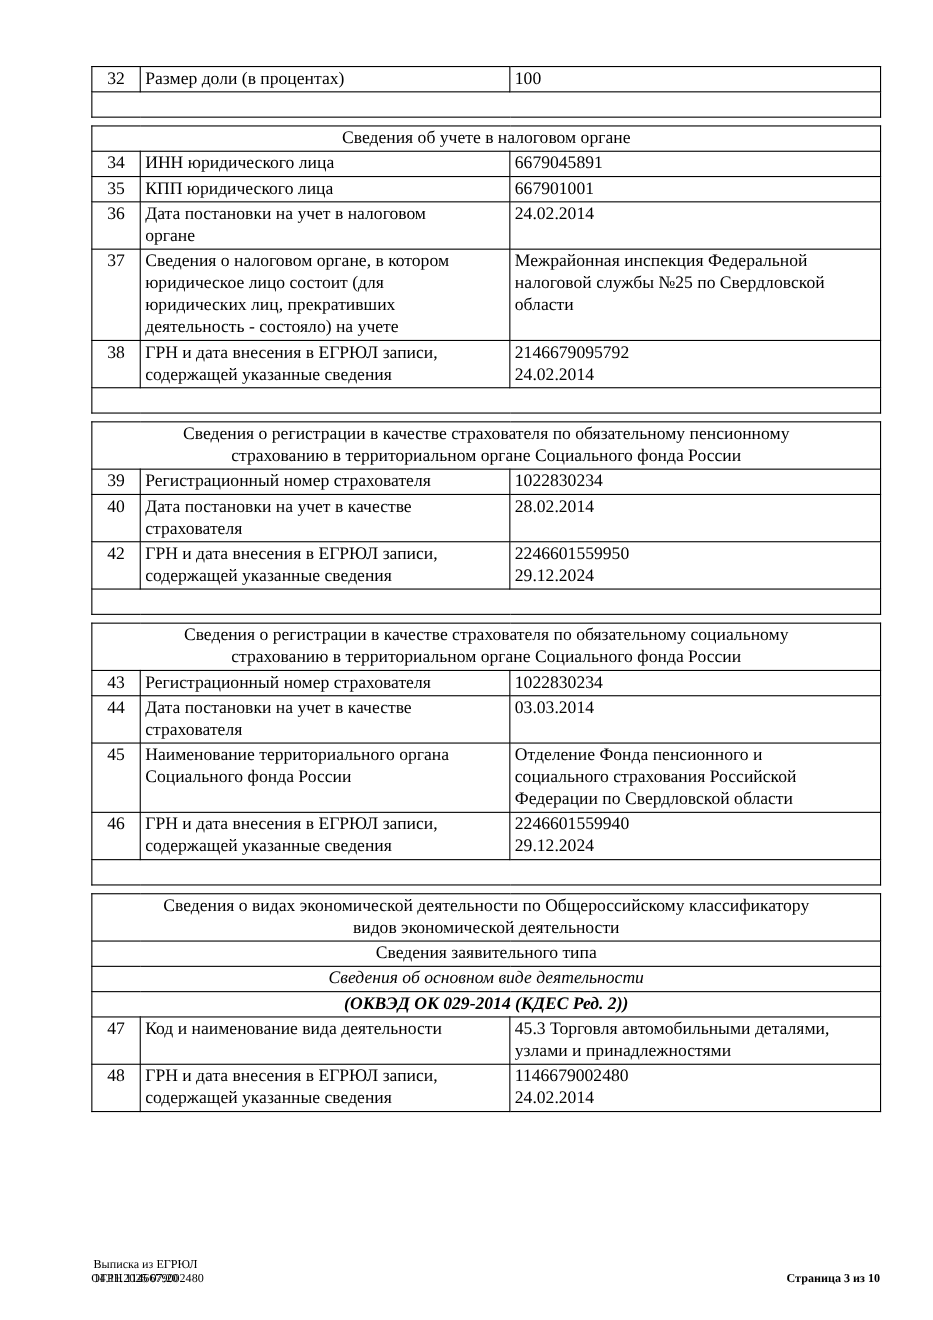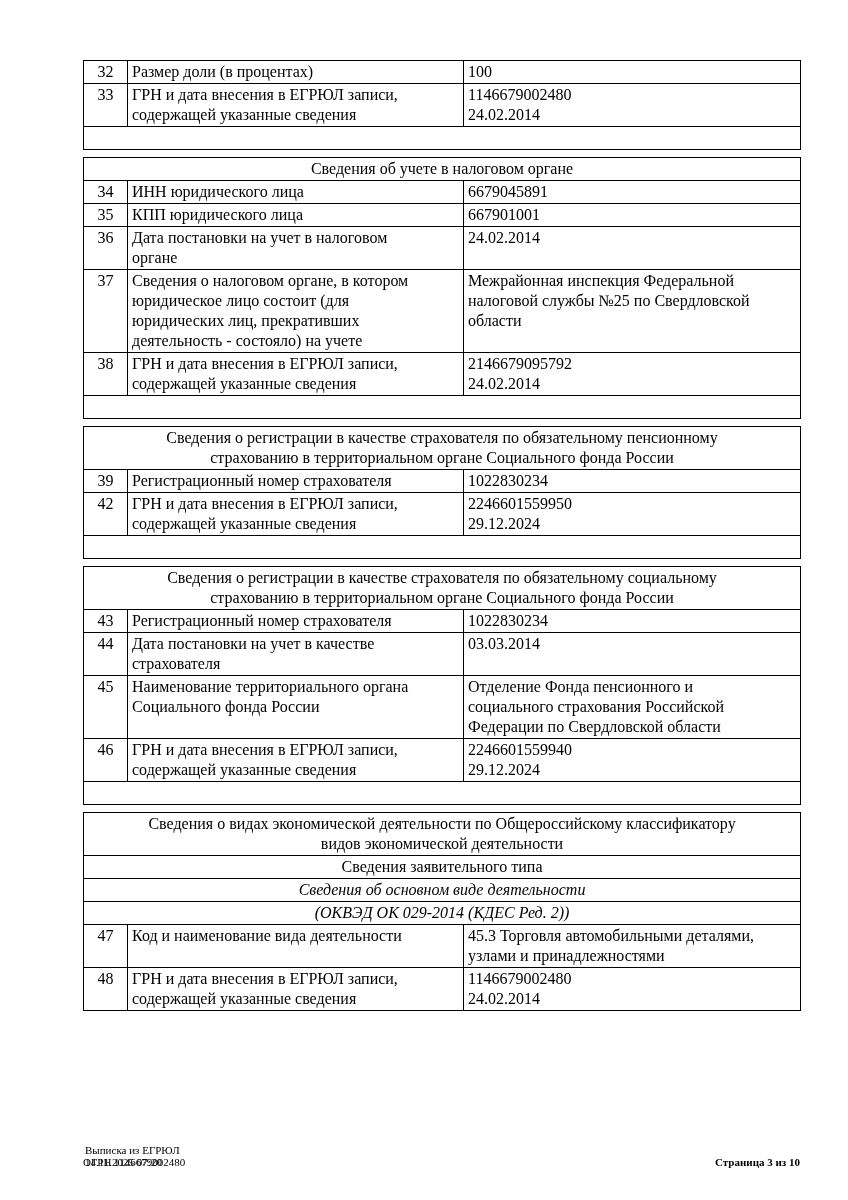--- a/index.html
+++ b/index.html
@@ -46,21 +46,21 @@
   }
   td.cell-header {
     text-align: center;
     font-weight: normal;
     padding: 2px 4px;
   }
   td.cell-header.style-bold-italic {
     font-style: italic;
   }
   td.cell-header.style-italic {
-    font-weight: normal;
+    font-weight: bold;
     font-style: italic;
     text-align: center;
   }
   td.cell-empty {
     height: 20px;
     padding: 0;
   }
   .footer {
     position: absolute;
     left: 83px;
@@ -104,31 +104,20 @@
         <tbody>
           <tr class="data-row">
             <td class="cell-num">32</td>
             <td class="cell-label">
               <div class="text-line">Размер доли (в процентах)</div>
             </td>
             <td class="cell-value">
               <div class="text-line">100</div>
             </td>
           </tr>
-          <tr class="data-row">
-            <td class="cell-num">33</td>
-            <td class="cell-label">
-              <div class="text-line">ГРН и дата внесения в ЕГРЮЛ записи,</div>
-              <div class="text-line">содержащей указанные сведения</div>
-            </td>
-            <td class="cell-value">
-              <div class="text-line">1146679002480</div>
-              <div class="text-line">24.02.2014</div>
-            </td>
-          </tr>
           <tr class="empty-row">
             <td class="cell-empty" colspan="3"></td>
           </tr>
         </tbody>
       </table>
       <table class="section-table">
         <colgroup>
           <col style="width: 44px;">
           <col style="width: 336px;">
           <col style="width: 337px;">
@@ -210,20 +199,30 @@
               <div class="text-line">страхованию в территориальном органе Социального фонда России</div>
             </td>
           </tr>
           <tr class="data-row">
             <td class="cell-num">39</td>
             <td class="cell-label">
               <div class="text-line">Регистрационный номер страхователя</div>
             </td>
             <td class="cell-value">
               <div class="text-line">1022830234</div>
+            </td>
+          </tr>
+          <tr class="data-row">
+            <td class="cell-num">40</td>
+            <td class="cell-label">
+              <div class="text-line">Дата постановки на учет в качестве</div>
+              <div class="text-line">страхователя</div>
+            </td>
+            <td class="cell-value">
+              <div class="text-line">28.02.2014</div>
             </td>
           </tr>
           <tr class="data-row">
             <td class="cell-num">42</td>
             <td class="cell-label">
               <div class="text-line">ГРН и дата внесения в ЕГРЮЛ записи,</div>
               <div class="text-line">содержащей указанные сведения</div>
             </td>
             <td class="cell-value">
               <div class="text-line">2246601559950</div>

